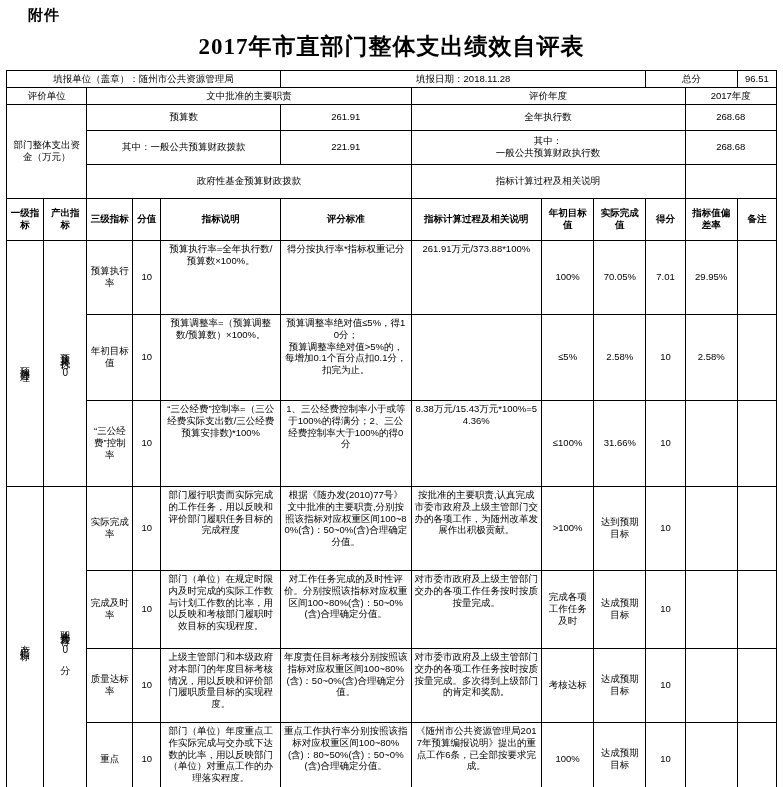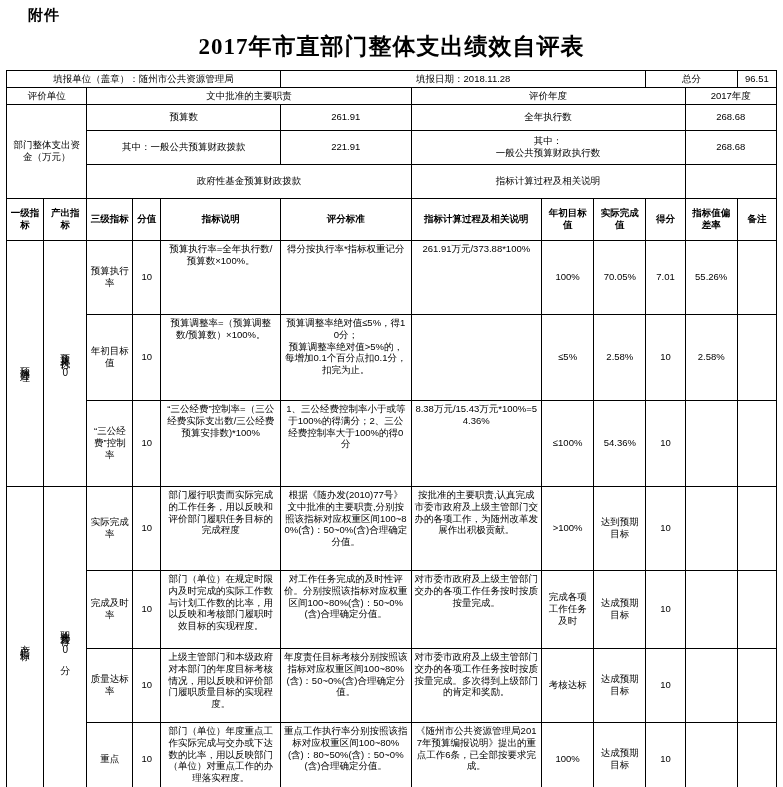--- a/index.html
+++ b/index.html
@@ -153,21 +153,21 @@
             </div>
       </td>
       <td class="c">预算执行率</td>
       <td class="c">10</td>
       <td class="l vtop">预算执行率=全年执行数/预算数×100%。</td>
       <td class="l vtop">得分按执行率*指标权重记分</td>
       <td class="l vtop">261.91万元/373.88*100%</td>
       <td class="l">100%</td>
       <td class="c">70.05%</td>
       <td class="c">7.01</td>
-      <td class="c">55.26%</td>
+      <td class="c">29.95%</td>
       <td class="c"></td>
     </tr>
 
     <tr style="height:86px">
       <td class="c">年初目标值</td>
       <td class="c">10</td>
       <td class="l vtop">预算调整率=（预算调整数/预算数）×100%。</td>
       <td class="l vtop" style="white-space:pre-line">预算调整率绝对值≤5%，得10分；
 预算调整率绝对值&gt;5%的，每增加0.1个百分点扣0.1分，扣完为止。</td>
       <td class="l vtop"></td>
@@ -178,21 +178,21 @@
       <td class="c"></td>
     </tr>
 
     <tr style="height:86px">
       <td class="c">“三公经费”控制率</td>
       <td class="c">10</td>
       <td class="l vtop">“三公经费”控制率=（三公经费实际支出数/三公经费预算安排数)*100%</td>
       <td class="l vtop">1、三公经费控制率小于或等于100%的得满分；2、三公经费控制率大于100%的得0分</td>
       <td class="l vtop">8.38万元/15.43万元*100%=54.36%</td>
       <td class="c">≤100%</td>
-      <td class="c">54.36%</td>
+      <td class="c">31.66%</td>
       <td class="c">10</td>
       <td class="c"></td>
       <td class="c"></td>
     </tr>
 
     <tr style="height:84px">
       <td rowspan="4" class="c">
         <div class="vwrap">
               <div class="vert">产出指标</div>
             </div>

